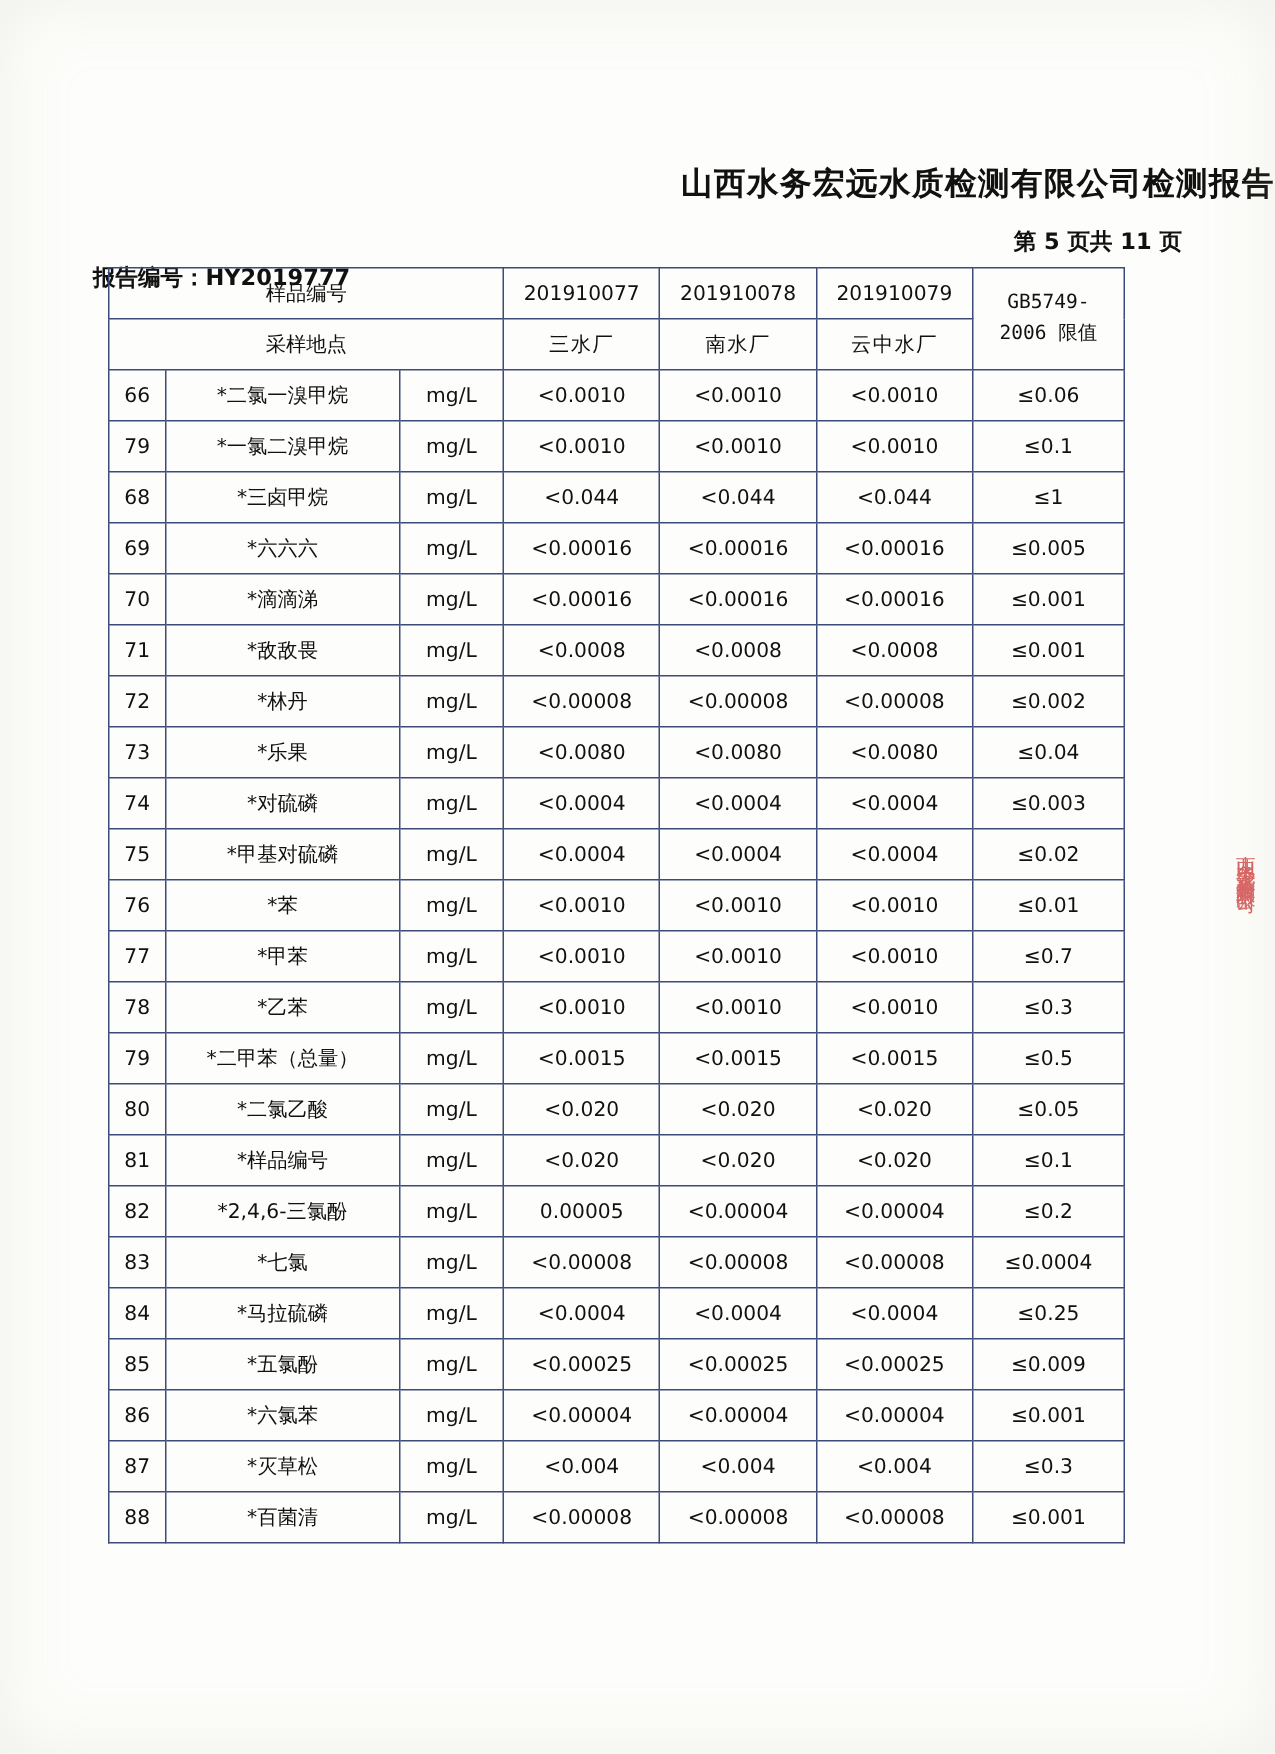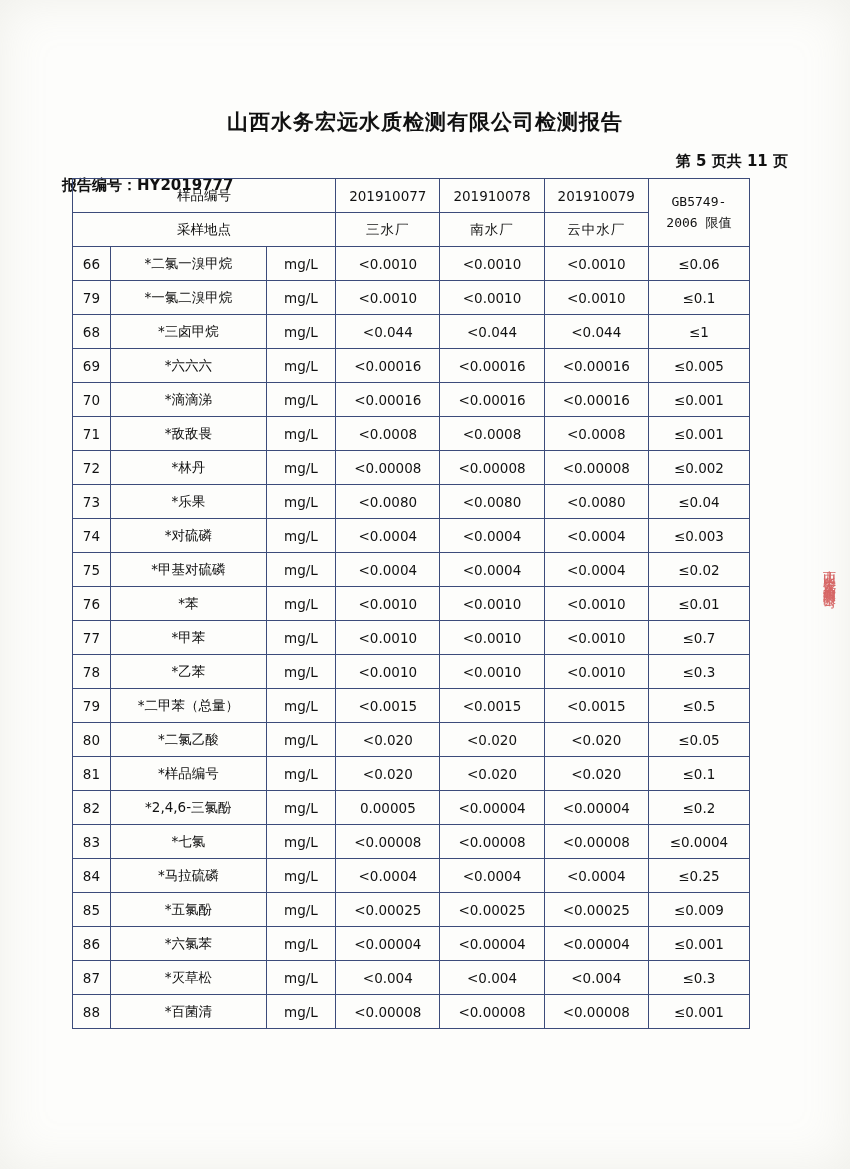--- a/index.html
+++ b/index.html
@@ -20,21 +20,21 @@
     left: 0; top: 0;
     width: 850px;
     height: 1169px;
     background: #fdfdfb;
   }
   .doc-title {
     position: absolute;
     top: 108px;
     left: 0;
     width: 850px;
-    text-align: center;
+    text-align: right;
     font-size: 21px;
     font-weight: bold;
     letter-spacing: 1px;
     font-family: "DejaVu Sans", sans-serif;
     color: #111;
   }
   .report-no {
     position: absolute;
     top: 152px;
     left: 62px;

